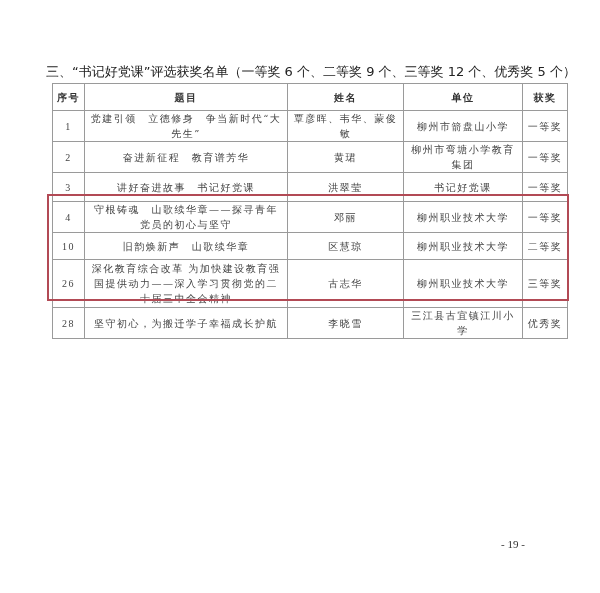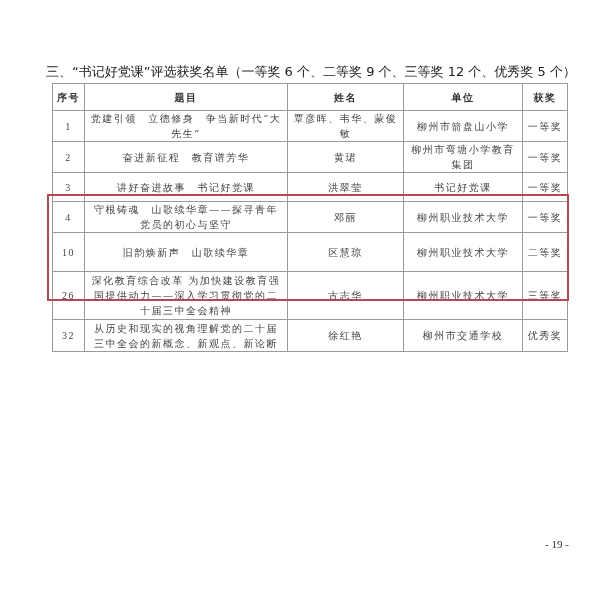--- a/index.html
+++ b/index.html
@@ -30,21 +30,21 @@
     col.c-title { width: 203px; }
     col.c-name { width: 116px; }
     col.c-unit { width: 119px; }
     col.c-award { width: 45px; }
     td.no { font-family: "Liberation Serif", serif; letter-spacing: 0; color: #333; }
     .highlight-box {
       position: absolute; left: 47px; top: 194px; width: 522px; height: 107px;
       border: 2px solid #b24a55; pointer-events: none; box-sizing: border-box;
     }
     .page-number {
-      position: absolute; left: 545px; top: 538px;
+      position: absolute; left: 501px; top: 538px;
       font-size: 11px; font-family: "Liberation Serif", serif; color: #333;
     }
   </style>
 </head>
 <body>
 
 <div class="heading">三、“书记好党课”评选获奖名单（一等奖 6 个、二等奖 9 个、三等奖 12 个、优秀奖 5 个）</div>
 
 <table class="awards">
   <colgroup>
@@ -85,39 +85,39 @@
       <td>书记好党课</td>
       <td>一等奖</td>
     </tr>
     <tr style="height:28px">
       <td class="no">4</td>
       <td>守根铸魂　山歌续华章——探寻青年党员的初心与坚守</td>
       <td>邓丽</td>
       <td>柳州职业技术大学</td>
       <td>一等奖</td>
     </tr>
-    <tr style="height:39px">
+    <tr style="height:27px">
       <td class="no">10</td>
       <td>旧韵焕新声　山歌续华章</td>
       <td>区慧琼</td>
       <td>柳州职业技术大学</td>
       <td>二等奖</td>
     </tr>
     <tr style="height:48px">
       <td class="no">26</td>
       <td>深化教育综合改革 为加快建设教育强国提供动力——深入学习贯彻党的二十届三中全会精神</td>
       <td>古志华</td>
       <td>柳州职业技术大学</td>
       <td>三等奖</td>
     </tr>
-    <tr style="height:32px">
-      <td class="no">32</td>
-      <td>从历史和现实的视角理解党的二十届三中全会的新概念、新观点、新论断</td>
-      <td>徐红艳</td>
-      <td>柳州市交通学校</td>
+    <tr style="height:30px">
+      <td class="no">28</td>
+      <td>坚守初心，为搬迁学子幸福成长护航</td>
+      <td>李晓雪</td>
+      <td>三江县古宜镇江川小学</td>
       <td>优秀奖</td>
     </tr>
   </tbody>
 </table>
 
 <div class="highlight-box" style="border-color: rgb(178, 74, 85);"></div>
 
 <div class="page-number">- 19 -</div>
 
 </body></html>

